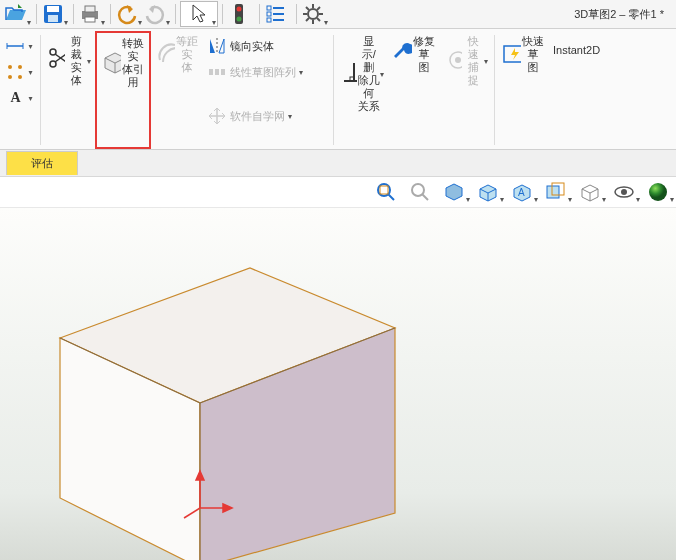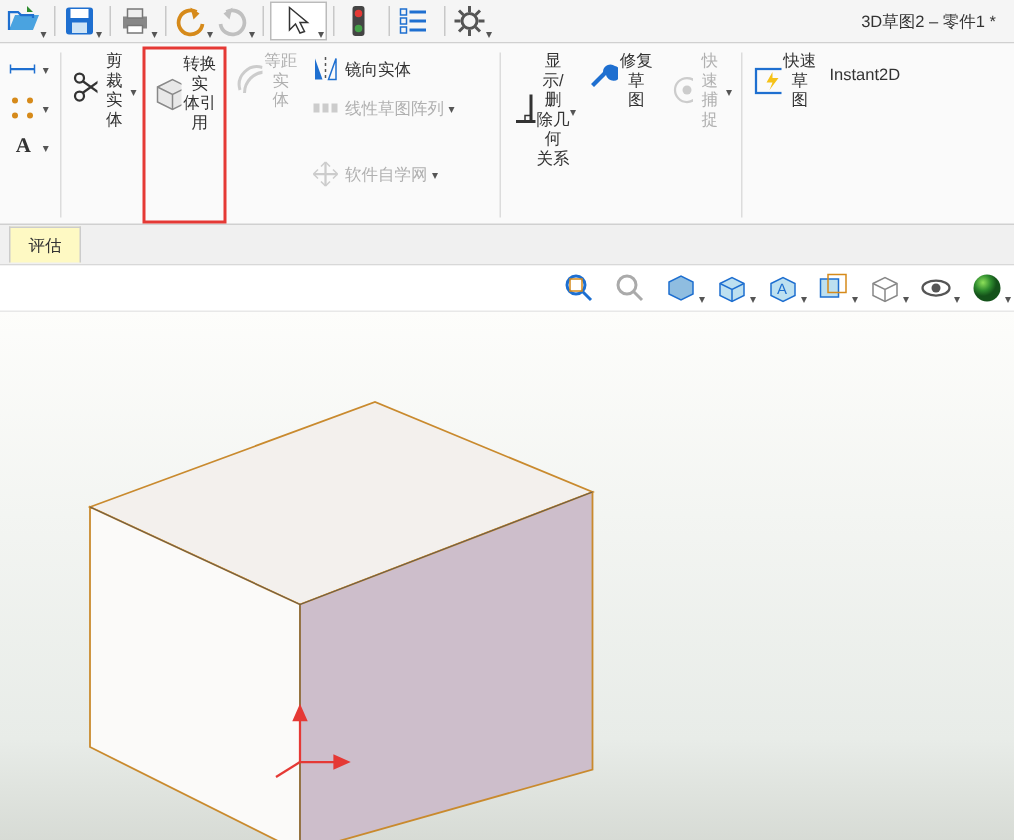--- a/index.html
+++ b/index.html
@@ -297,21 +297,21 @@
             <path d="M7 7 L7 13 M19 7 L19 13" stroke="#1e6fd0"></path>
           </svg>
         </div>
       <div class="lbl">Instant2D</div>
     </div>
   </div>
 
 </div>
 
 <div class="statusbar">
-  <span style="background:#fef9c3;padding:4px 12px;border:1px solid #ccc;border-bottom:none">评估</span>
+  <span style="background:#fde047;padding:4px 24px;border:1px solid #ccc;border-bottom:none">评估</span>
 </div>
 
 <div class="viewbar">
   <div class="vbtn">
       <svg class="ico-svg">
         <circle cx="10" cy="10" r="6" fill="none" stroke="#1e6fd0" stroke-width="2"></circle>
         <line x1="14" y1="14" x2="20" y2="20" stroke="#1e6fd0" stroke-width="2"></line>
         <rect x="6" y="6" width="8" height="8" fill="none" stroke="#d68a1a"></rect>
       </svg>
     </div>

